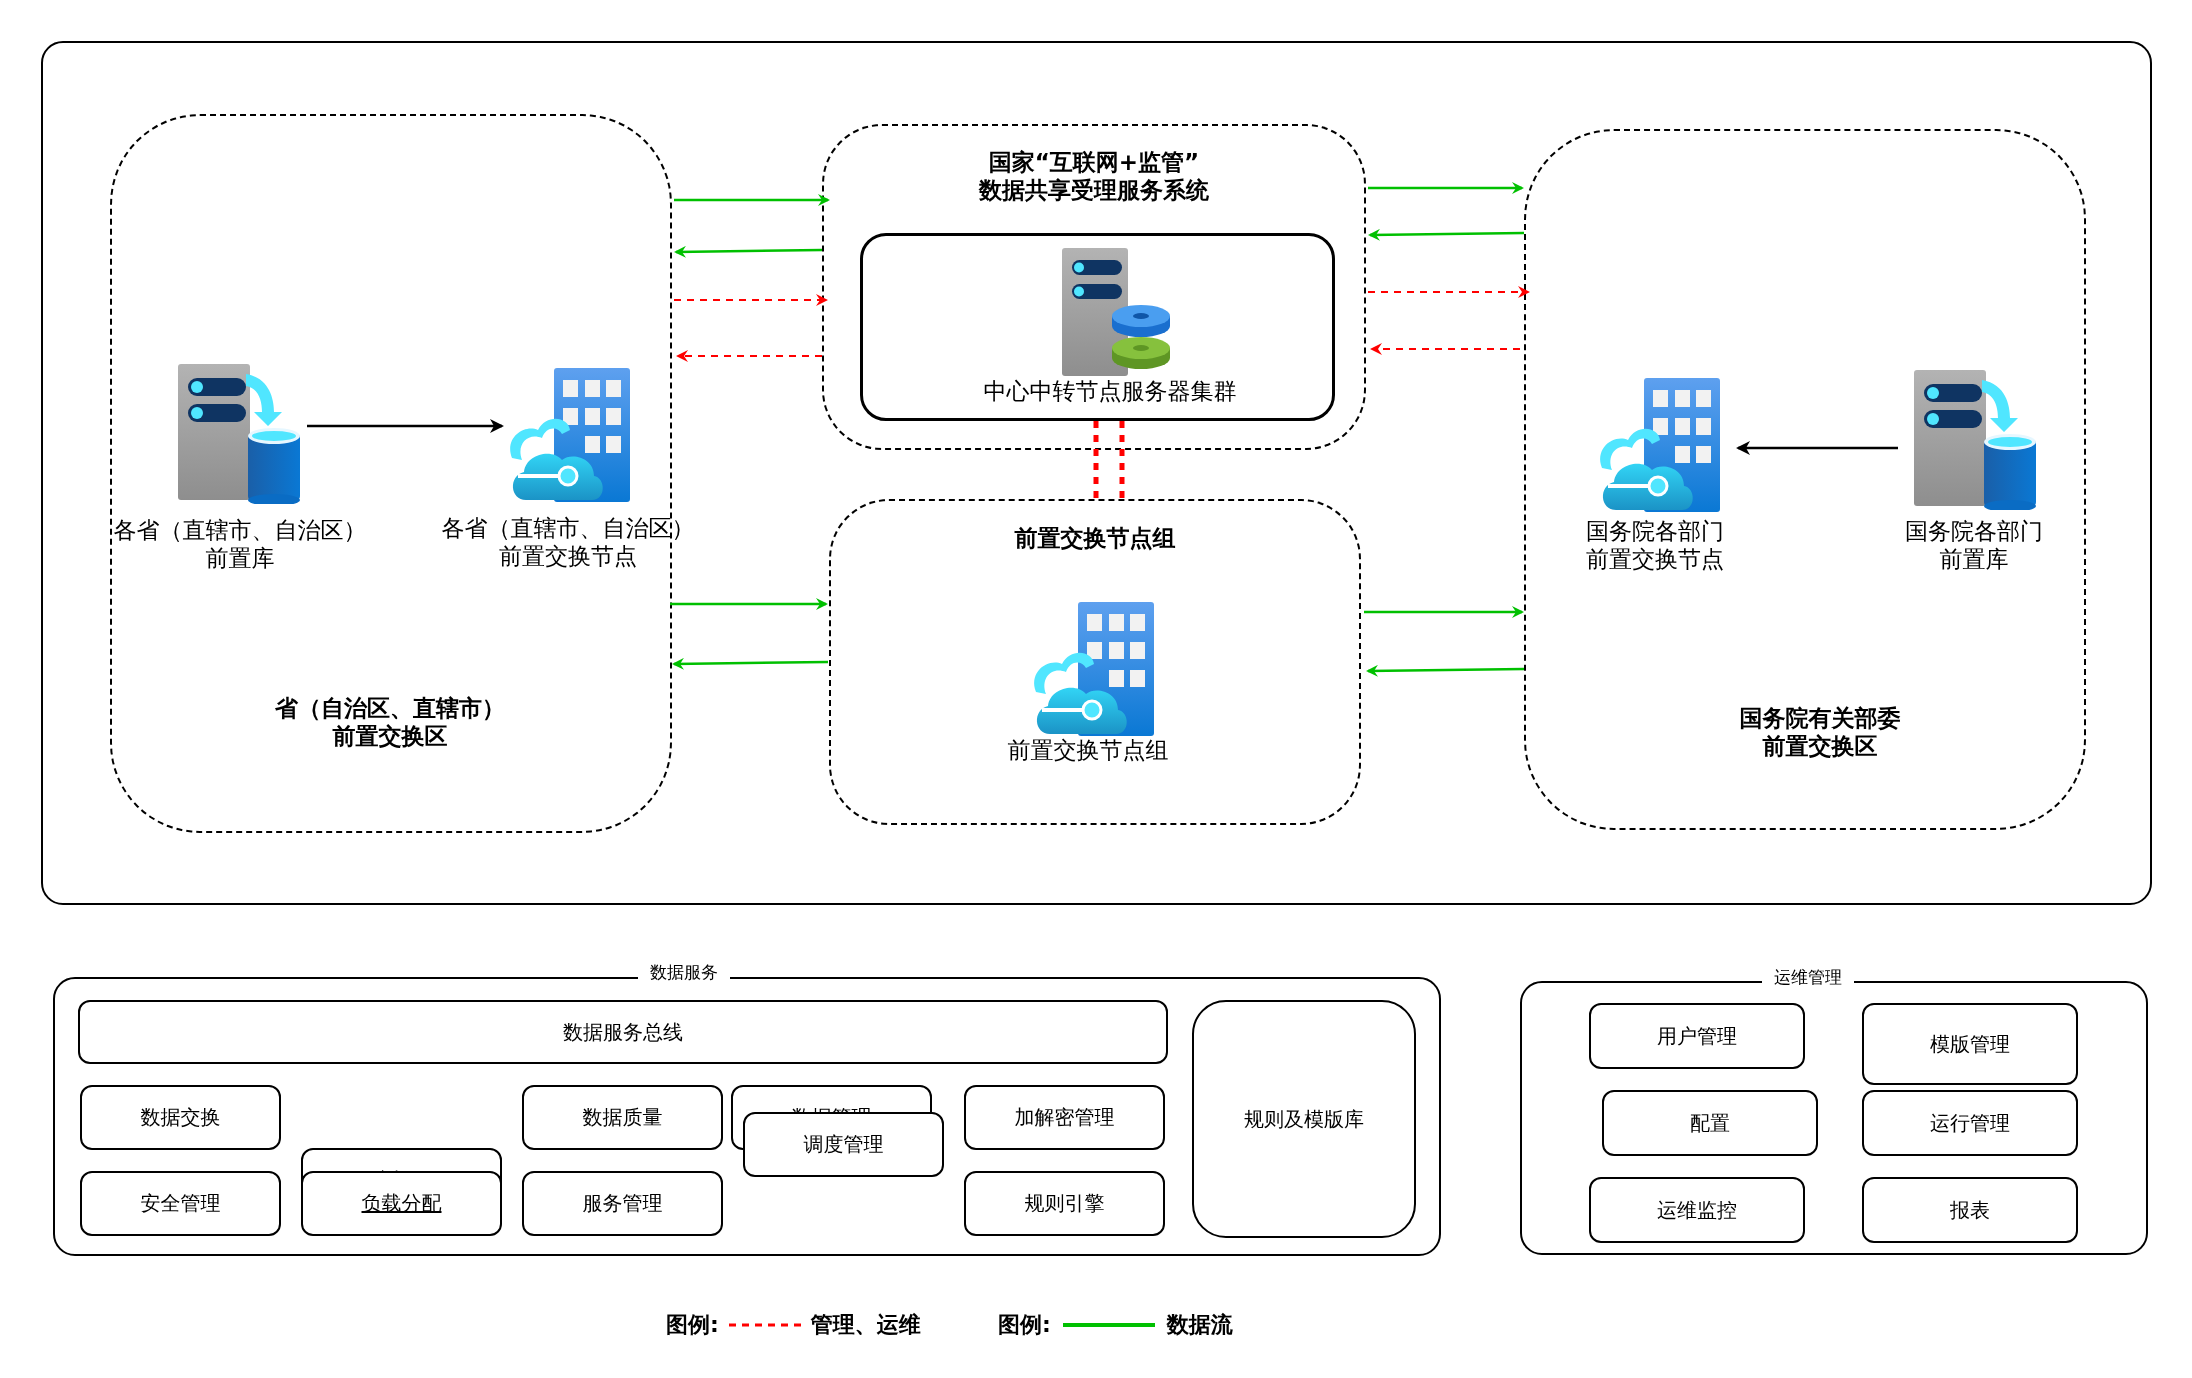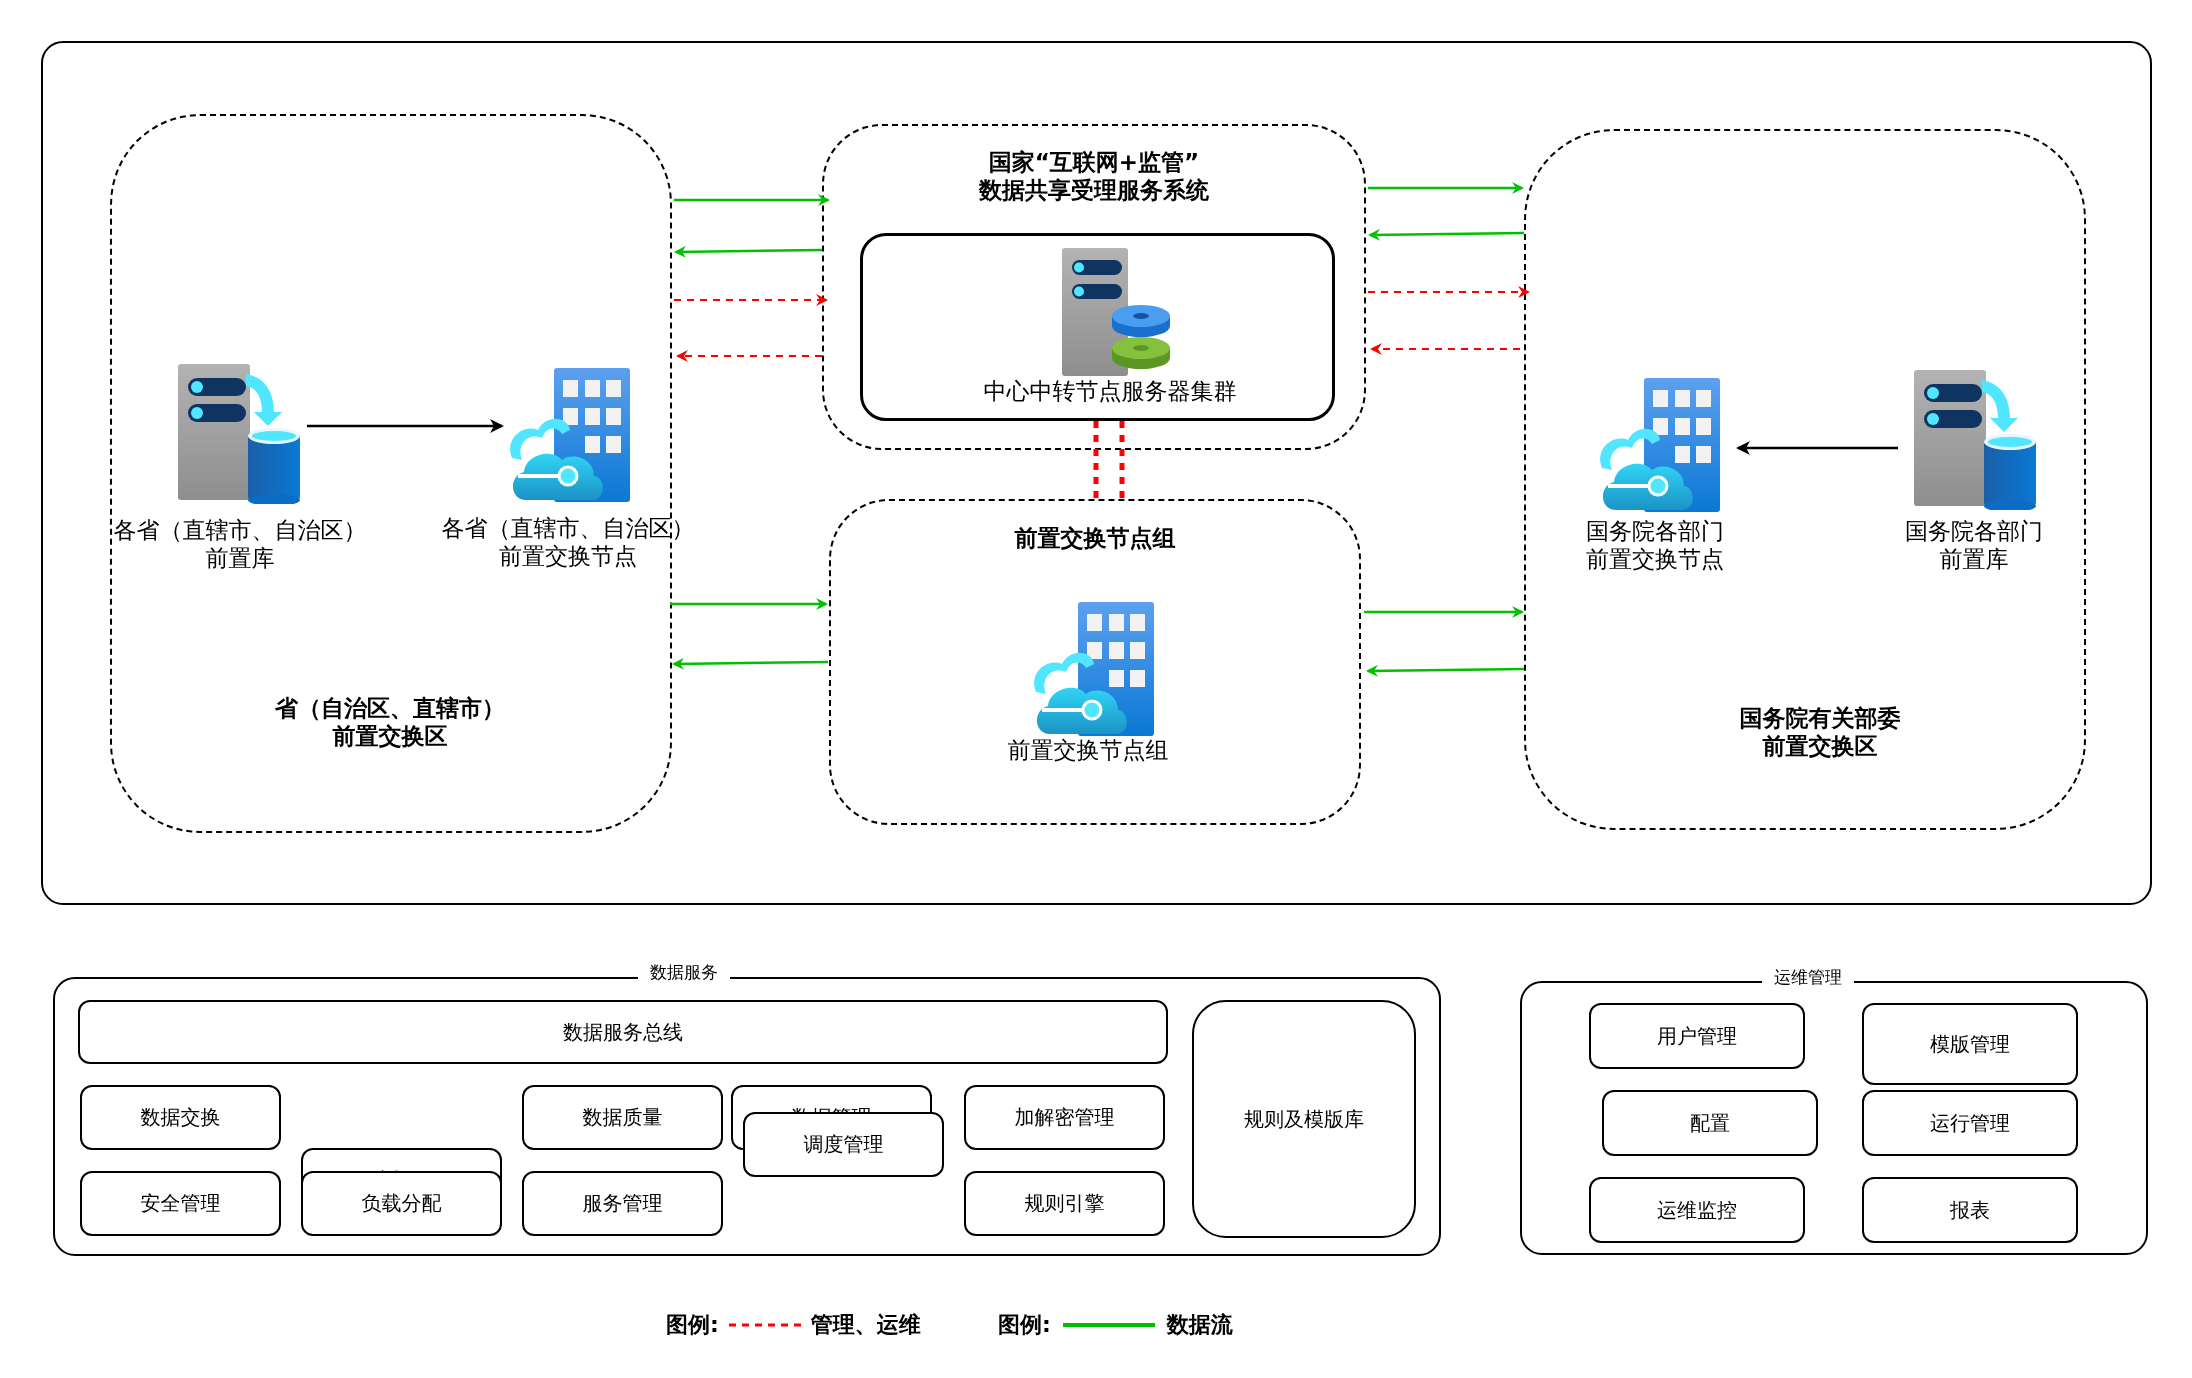--- a/index.html
+++ b/index.html
@@ -228,21 +228,21 @@
 <div class="box" style="left:78px;top:1000px;width:1090px;height:64px;">数据服务总线</div>
 <div class="box" style="left:1192px;top:1000px;width:224px;height:238px;border-radius:34px;">规则及模版库</div>
 
 <div class="box" style="left:80px;top:1085px;width:201px;height:65px;">数据交换</div>
 <div class="box" style="left:301px;top:1148px;width:201px;height:65px;">流加工</div>
 <div class="box" style="left:522px;top:1085px;width:201px;height:65px;">数据质量</div>
 <div class="box" style="left:731px;top:1085px;width:201px;height:65px;">数据管理</div>
 <div class="box" style="left:964px;top:1085px;width:201px;height:65px;">加解密管理</div>
 
 <div class="box" style="left:80px;top:1171px;width:201px;height:65px;">安全管理</div>
-<div class="box" style="left:301px;top:1171px;width:201px;height:65px;">负载分配</div>
+<div class="box" style="left:301px;top:1171px;width:201px;height:65px;text-decoration:underline;">负载分配</div>
 <div class="box" style="left:522px;top:1171px;width:201px;height:65px;">服务管理</div>
 <div class="box" style="left:743px;top:1112px;width:201px;height:65px;">调度管理</div>
 <div class="box" style="left:964px;top:1171px;width:201px;height:65px;font-family:Liberation Mono, monospace;">规则引擎</div>
 
 <div class="panel" style="left:1520px;top:981px;width:628px;height:274px;"></div>
 <div class="panel-title" style="left:1762px;top:963px;">运维管理</div>
 
 <div class="box" style="left:1589px;top:1003px;width:216px;height:66px;">用户管理</div>
 <div class="box" style="left:1862px;top:1003px;width:216px;height:82px;">模版管理</div>
 <div class="box" style="left:1589px;top:1090px;width:216px;height:66px;margin-left:13px;">配置</div>

